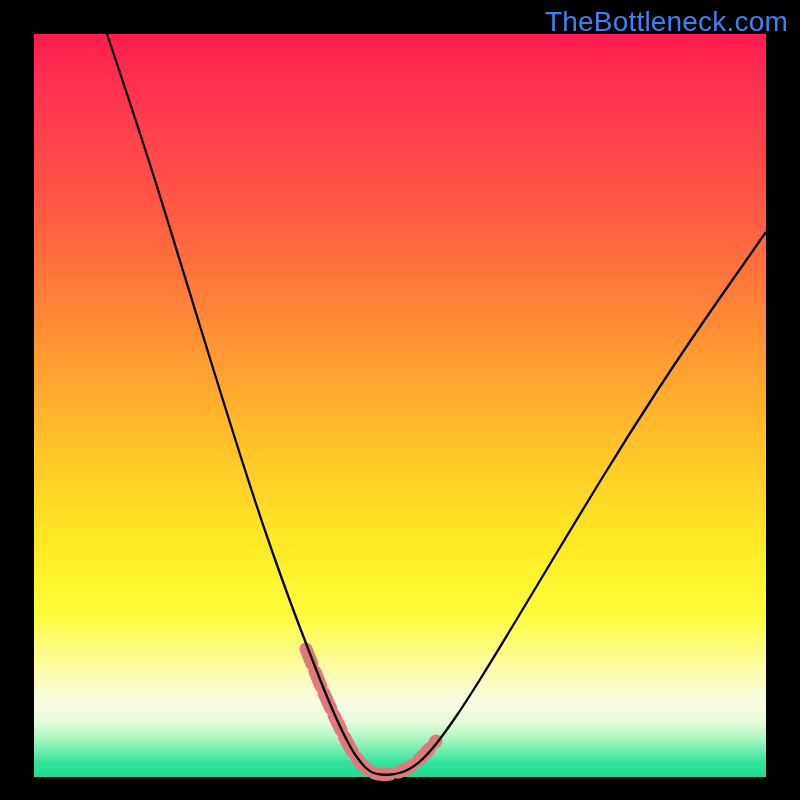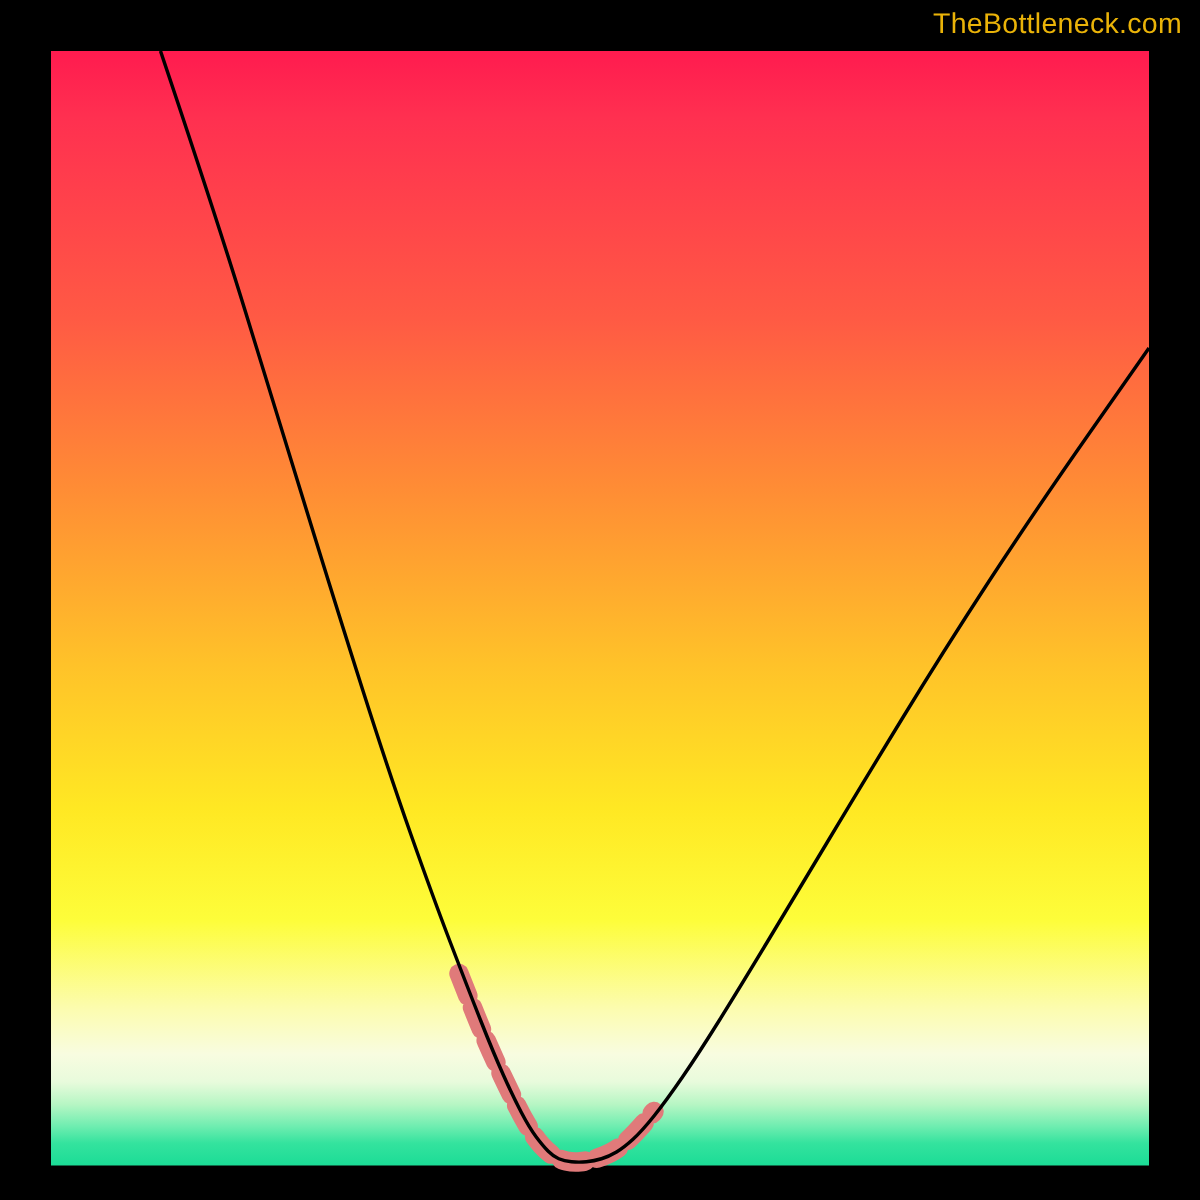--- a/index.html
+++ b/index.html
@@ -40,22 +40,22 @@
       #b7f6c4 94.5%,
       #6eedb0 96.5%,
       #34e39e 98%,
       #1bdc96 100%
     );
   }
   .watermark {
     position: absolute;
     top: 6px;
     right: 12px;
-    color: #eab308;
-    font-size: 19px;
+    color: #3b82f6;
+    font-size: 28px;
     font-weight: 500;
     letter-spacing: 0.2px;
     user-select: none;
   }
   svg.curve {
     position: absolute;
     top: 0;
     left: 0;
     width: 732px;
     height: 743px;

